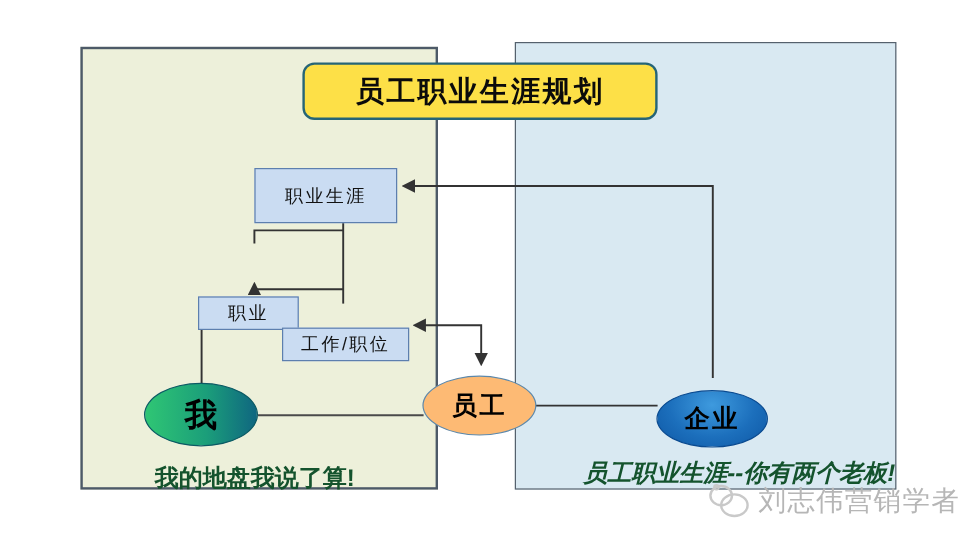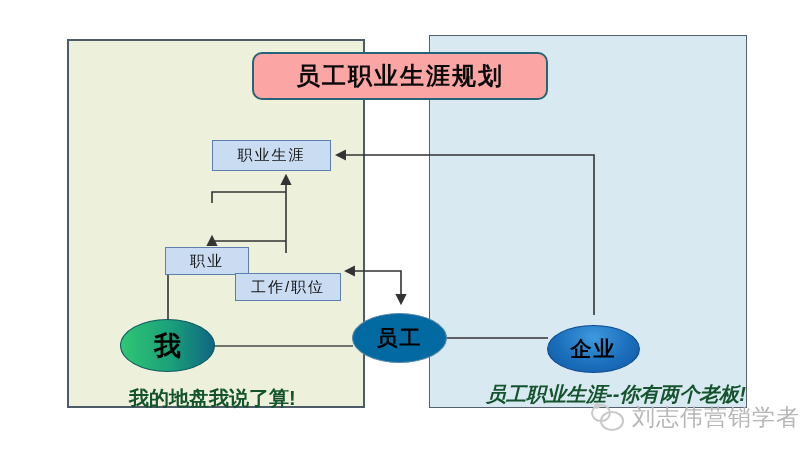--- a/index.html
+++ b/index.html
@@ -12,47 +12,47 @@
   #left-panel {
     left: 67px; top: 39px; width: 298px; height: 369px;
     background: #edf0da; border: 2px solid #4d5a68;
   }
   #right-panel {
     left: 429px; top: 35px; width: 318px; height: 373px;
     background: #d9e9f2; border: 1.5px solid #55616d;
   }
   #title-banner {
     position: absolute; left: 252px; top: 52px; width: 296px; height: 48px;
-    background: #fca5a5; border: 2px solid #266577; border-radius: 10px;
+    background: #fde047; border: 2px solid #266577; border-radius: 10px;
     display: flex; align-items: center; justify-content: center;
     font-size: 24px; font-weight: bold; color: #0b0b0b; letter-spacing: 2px;
     box-sizing: border-box;
   }
   .flow-box {
     position: absolute; box-sizing: border-box;
     background: #cadcf2; border: 1.5px solid #5d7fae;
     display: flex; align-items: center; justify-content: center;
     font-size: 15px; color: #111; letter-spacing: 2px;
   }
-  #box-career     { left: 212px; top: 140px; width: 119px; height: 31px; }
+  #box-career     { left: 212px; top: 140px; width: 119px; height: 46px; }
   #box-occupation { left: 165px; top: 203px; width: 84px;  height: 28px; margin-top: 44px; }
   #box-job        { left: 235px; top: 253px; width: 106px; height: 28px; margin-top: 20px; }
   .ellipse {
     position: absolute; box-sizing: border-box; border-radius: 50%;
     display: flex; align-items: center; justify-content: center;
     font-weight: bold; color: #000;
   }
   #ellipse-me {
     left: 120px; top: 319px; width: 95px; height: 53px;
     background: linear-gradient(90deg, #2fc674 0%, #1b9e7a 55%, #0f6680 100%);
     border: 1px solid #0c5a64; font-size: 27px;
   }
   #ellipse-employee {
     left: 352px; top: 313px; width: 95px; height: 50px;
-    background: #0369a1; border: 1.5px solid #5c88ab;
+    background: #fdba74; border: 1.5px solid #5c88ab;
     font-size: 21px; letter-spacing: 2px;
   }
   #ellipse-enterprise {
     left: 547px; top: 325px; width: 93px; height: 48px;
     background: radial-gradient(ellipse at 50% 25%, #3e9ade 0%, #1c6fbc 55%, #0e57a4 100%);
     border: 1px solid #0a4a90; font-size: 21px; letter-spacing: 2px;
   }
   .caption {
     position: absolute; font-weight: bold; color: #14532d; font-size: 20px;
     white-space: nowrap;

